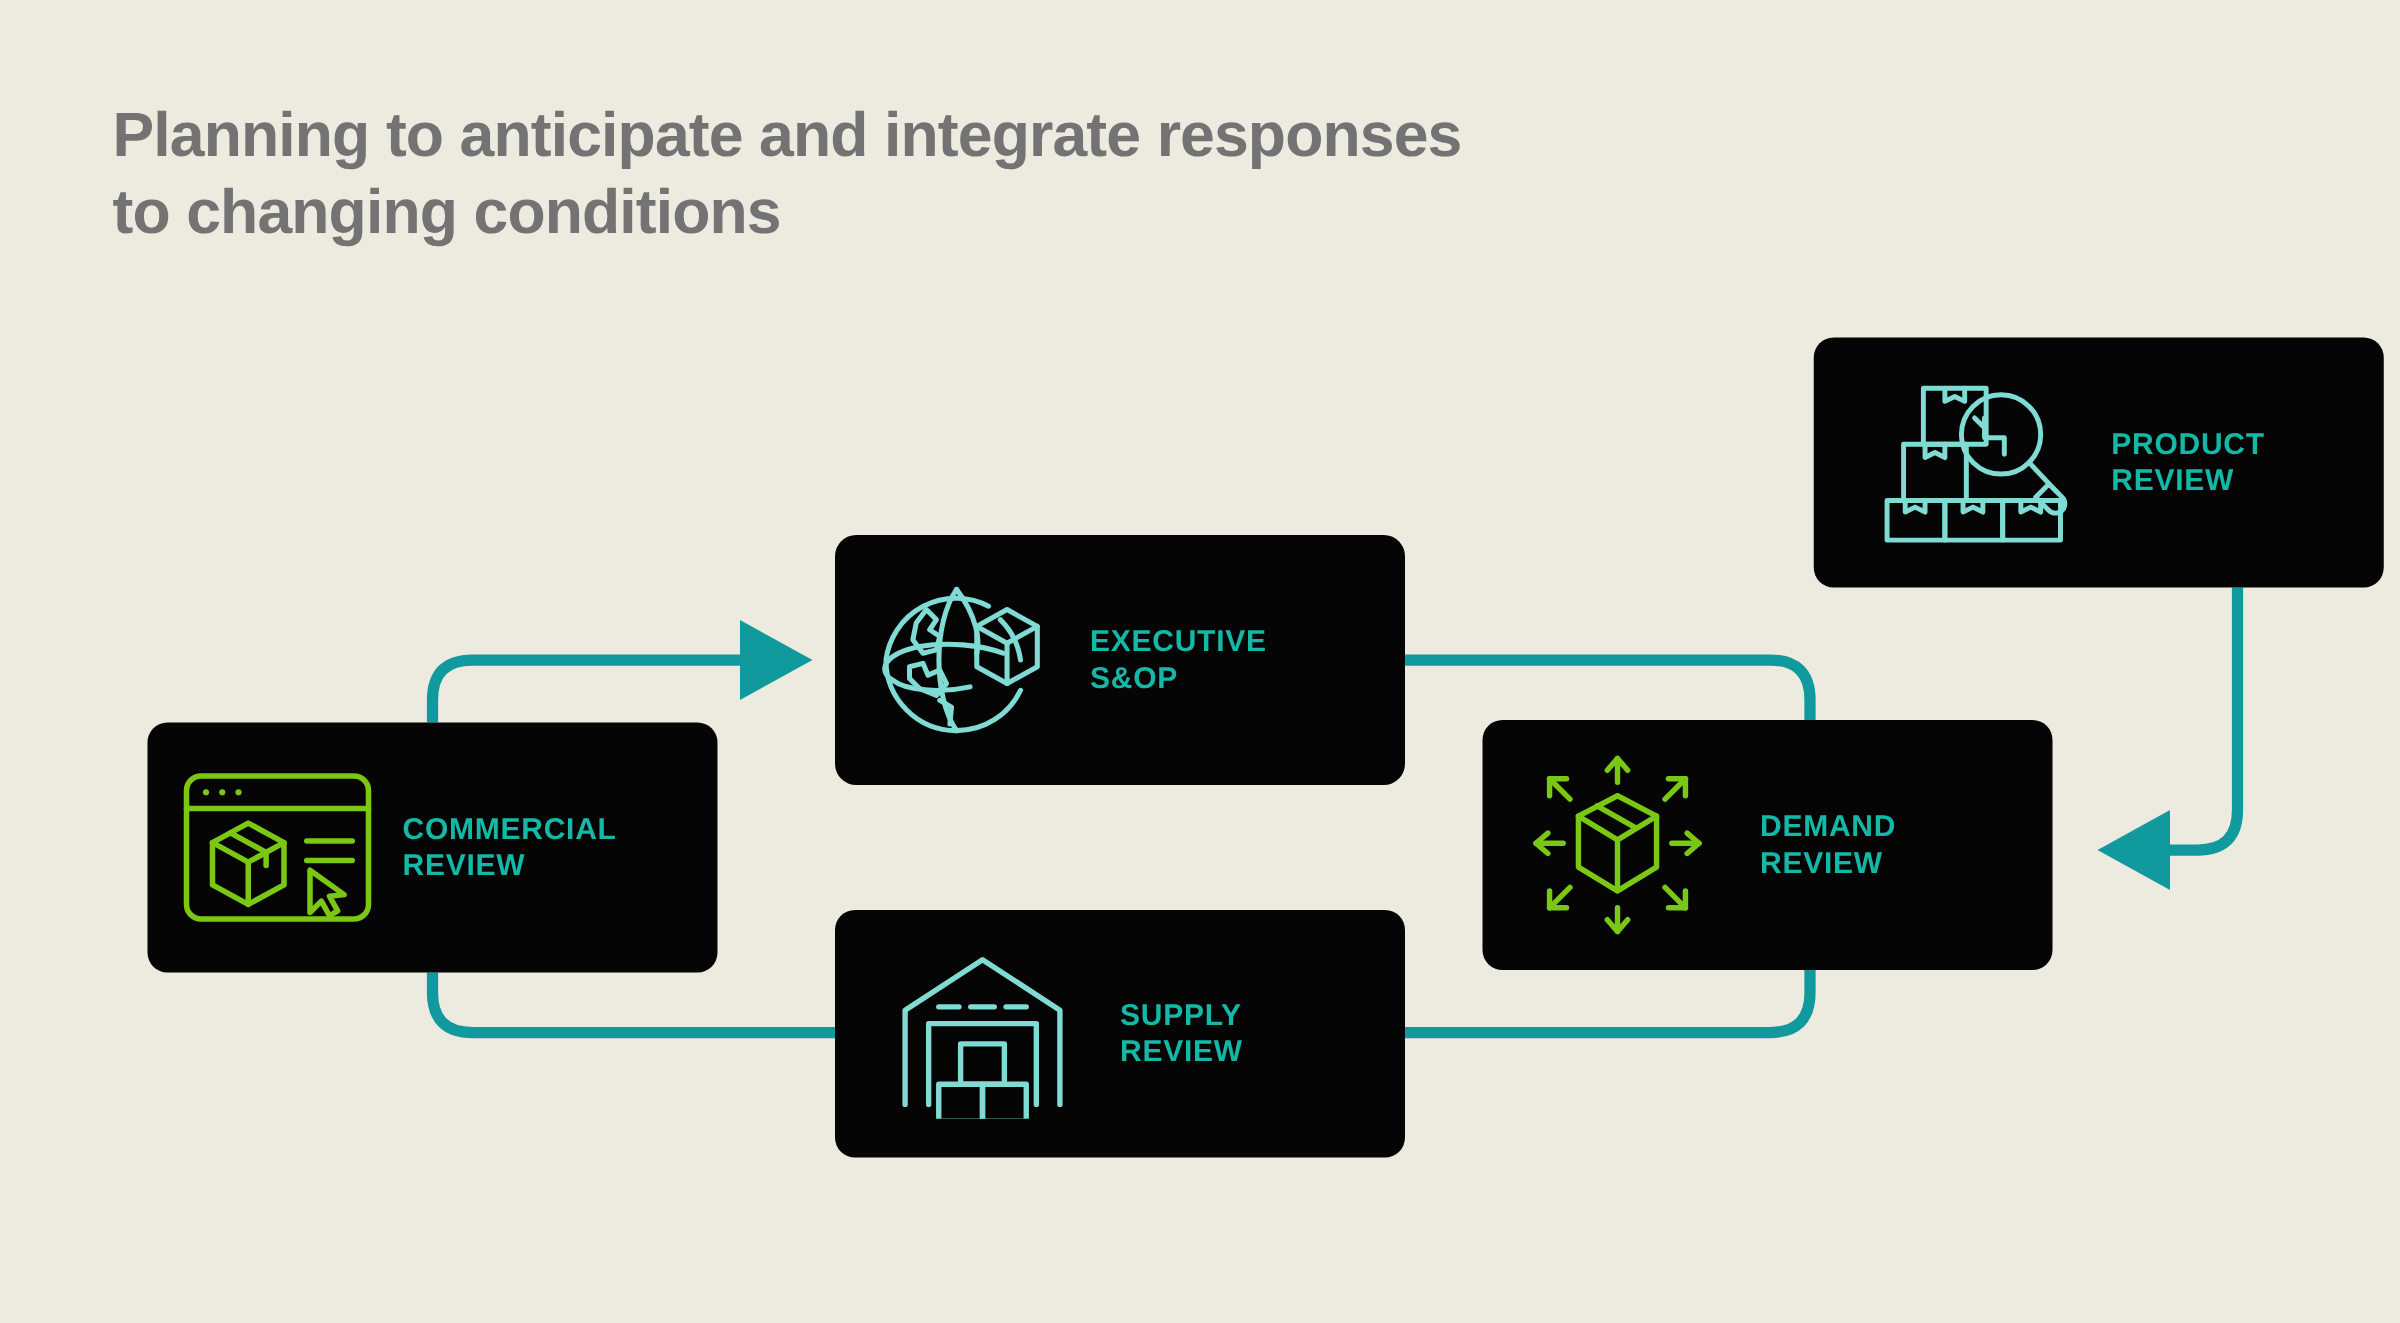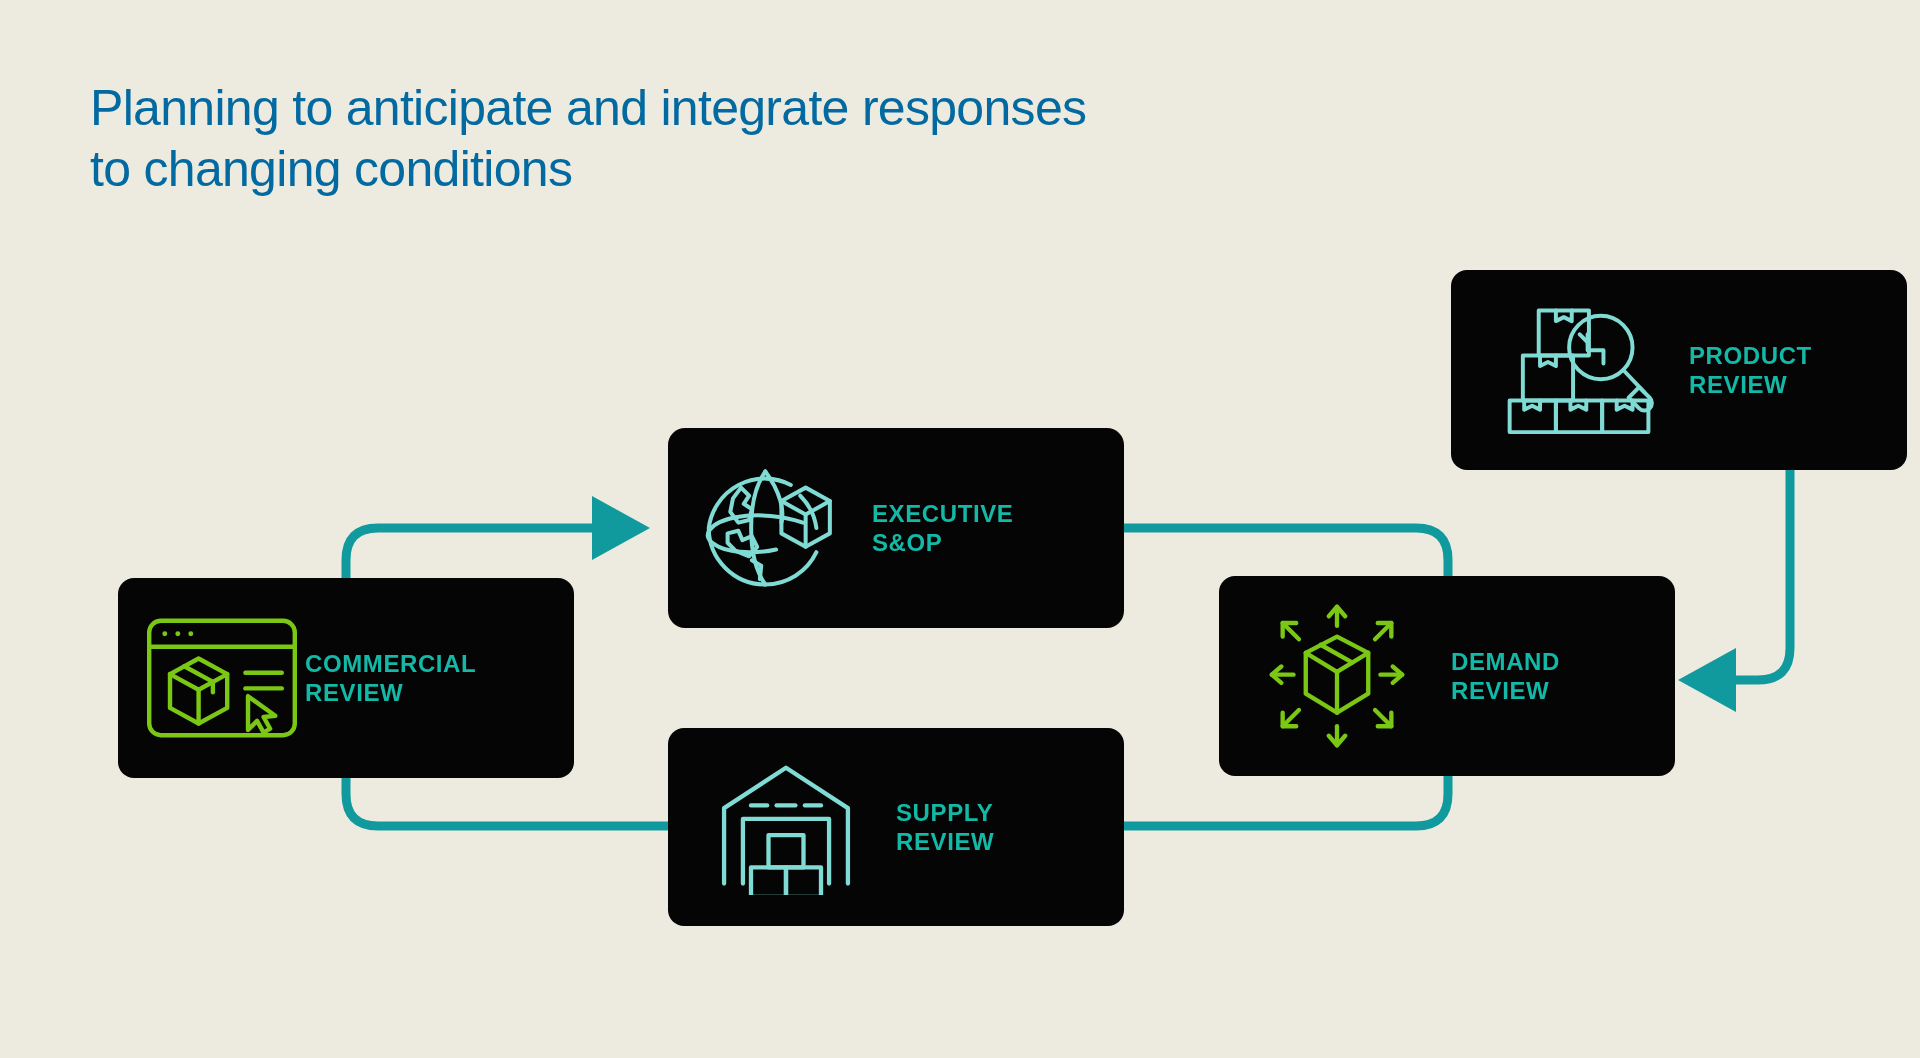--- a/index.html
+++ b/index.html
@@ -8,22 +8,22 @@
     background:#EDEBE0;
     font-family:"Liberation Sans", sans-serif;
     overflow:hidden;
     position:relative;
   }
   #stage{position:absolute;left:0;top:0;width:1920px;height:1058px;}
 
   
   #title{
     position:absolute;left:90px;top:78px;
-    font-size:50px;font-weight:normal;line-height:1.22;
-    color:#0369a1;letter-spacing:-0.7px;
+    font-size:50px;font-weight:bold;line-height:1.22;
+    color:#737373;letter-spacing:-0.7px;
     white-space:pre-line;
   }
 
   
   #links{position:absolute;left:0;top:0;width:1920px;height:1058px;}
 
   
   .node{
     position:absolute;
     background:#050505;
@@ -34,29 +34,29 @@
   .node .ico{flex:0 0 auto;display:flex;align-items:center;justify-content:center;}
   .node .lbl{
     color:#14b8a6;font-weight:bold;
     font-size:24px;line-height:1.22;
     letter-spacing:0.6px;
     white-space:pre-line;
   }
 
   
   #node-commercial{left:118px; top:578px; width:456px; height:200px; padding-left:26px;}
-  #node-commercial .lbl{margin-left:5px;}
+  #node-commercial .lbl{margin-left:22px;}
 
   #node-executive{left:668px; top:428px; width:456px; height:200px; padding-left:30px;border-radius:17px;}
   #node-executive .lbl{margin-left:26px;}
 
   #node-supply{left:668px; top:728px; width:456px; height:198px; padding-left:48px;}
   #node-supply .lbl{margin-left:40px;}
 
-  #node-demand{left:1219px; top:576px; width:456px; height:200px; padding-left:44px;}
+  #node-demand{left:1186px; top:576px; width:456px; height:200px; padding-left:34px;}
   #node-demand .lbl{margin-left:40px;}
 
   #node-product{left:1451px; top:270px; width:456px; height:200px; padding-left:56px;}
   #node-product .lbl{margin-left:34px;}
 </style>
 </head>
 <body>
 
 <div id="stage">
 

